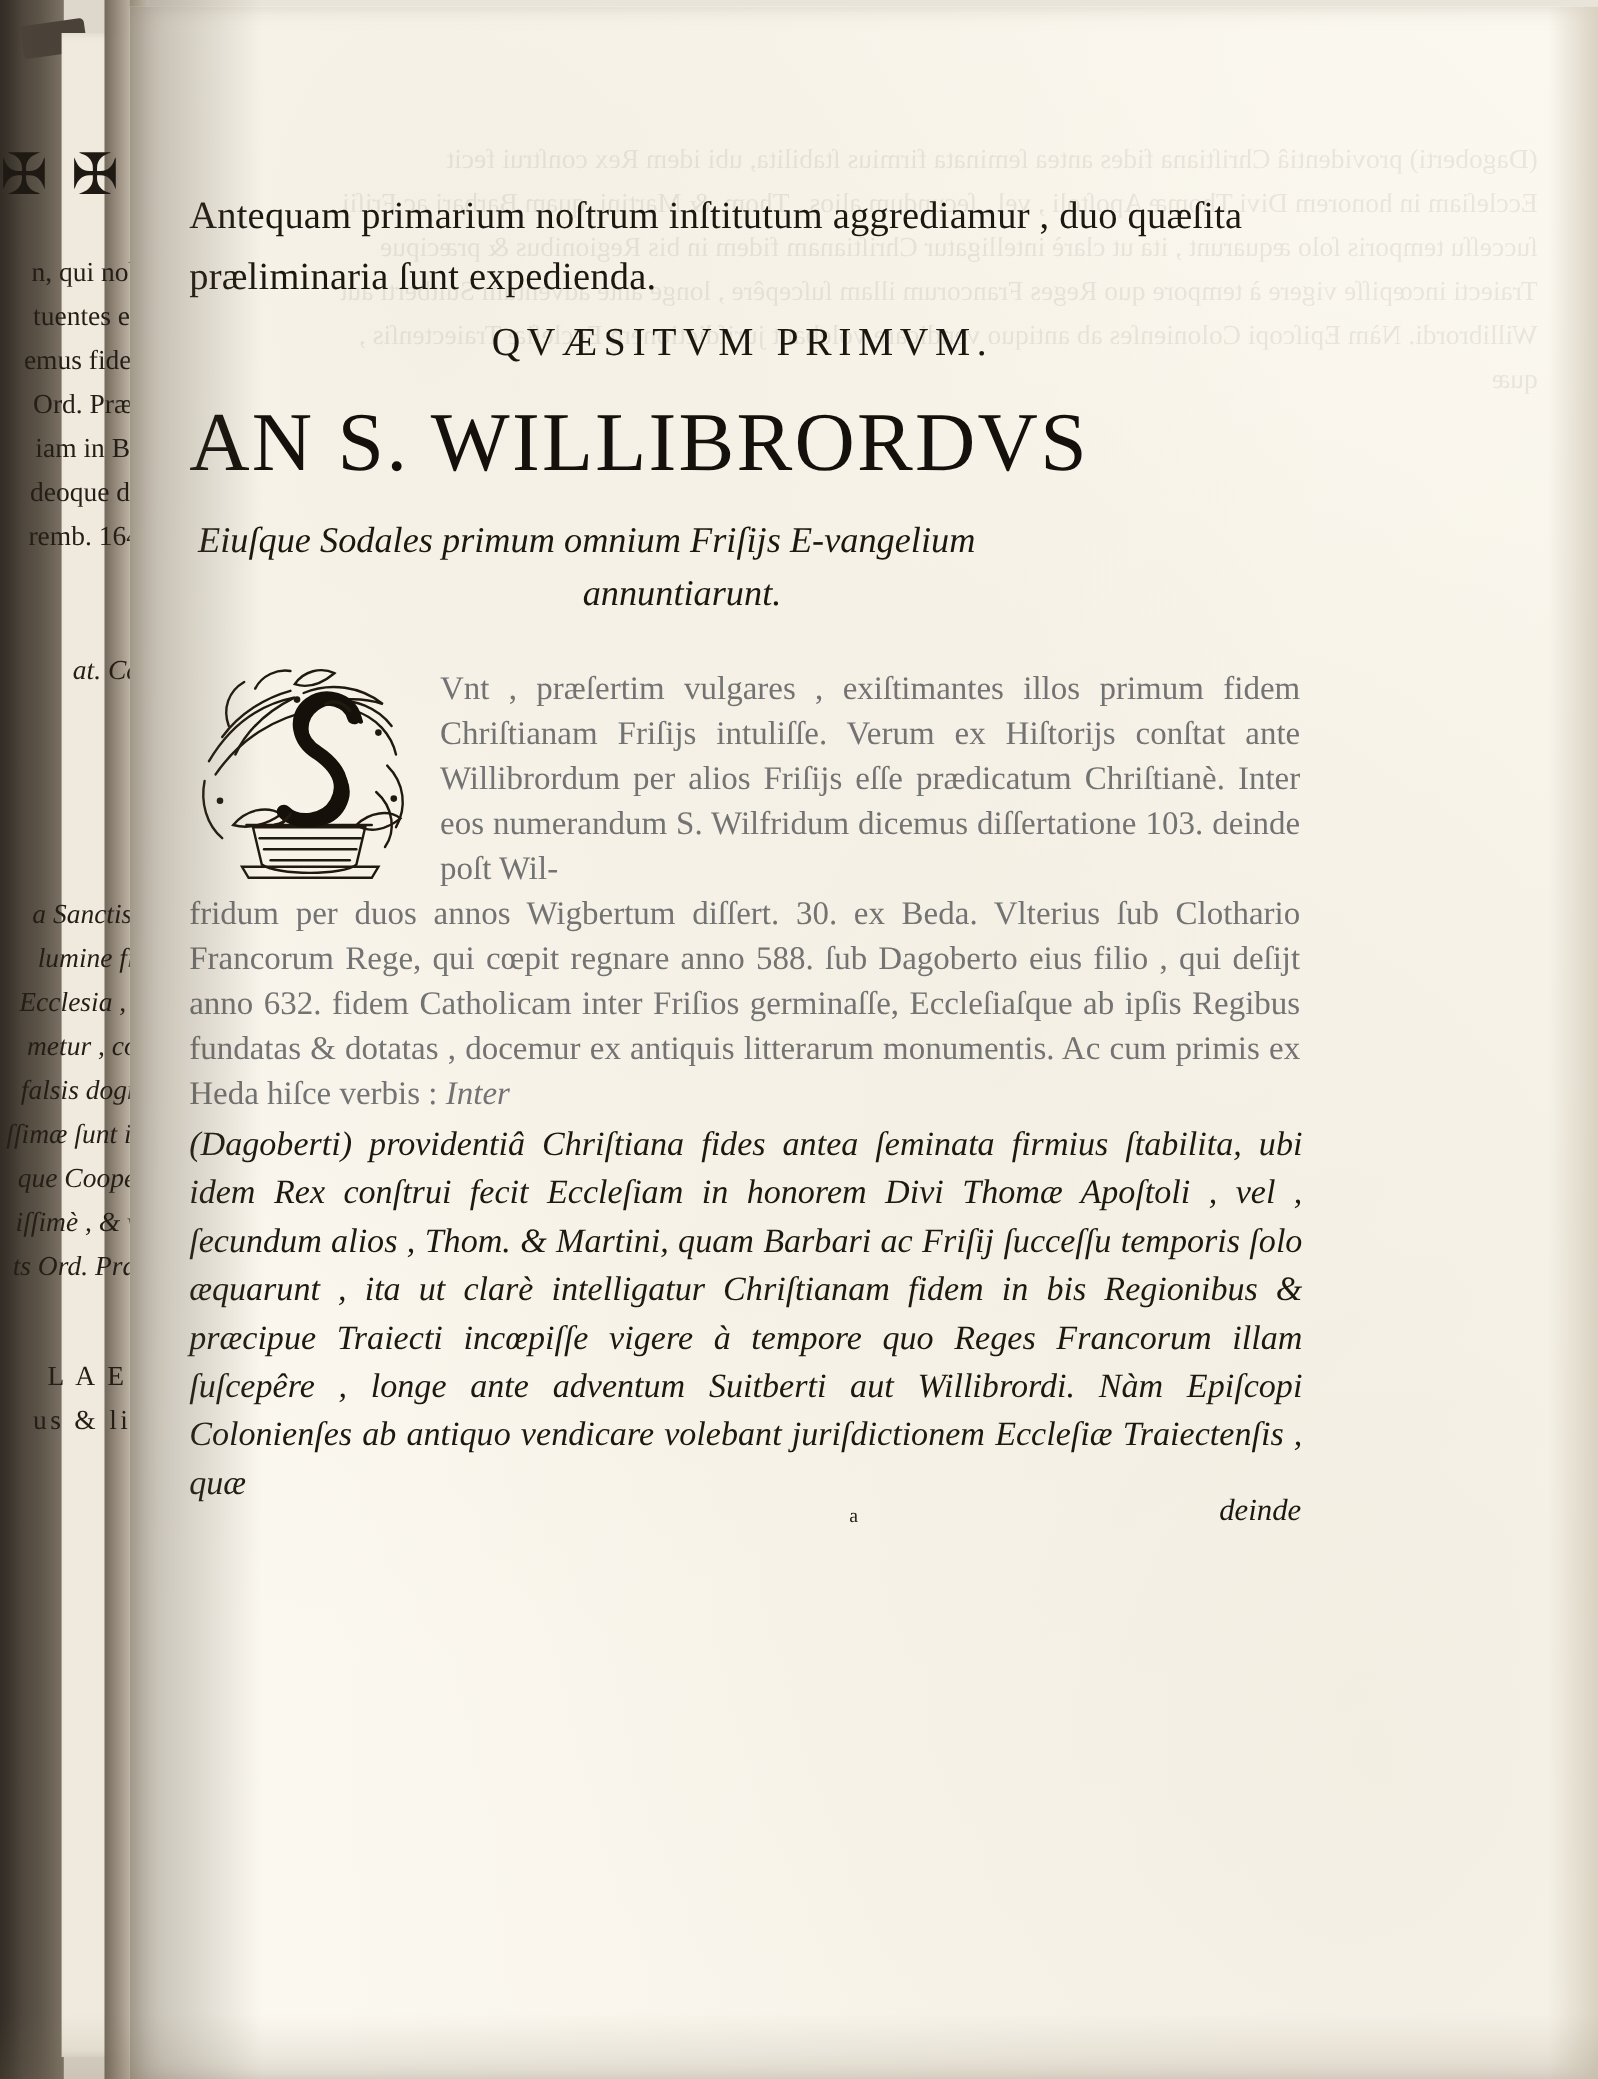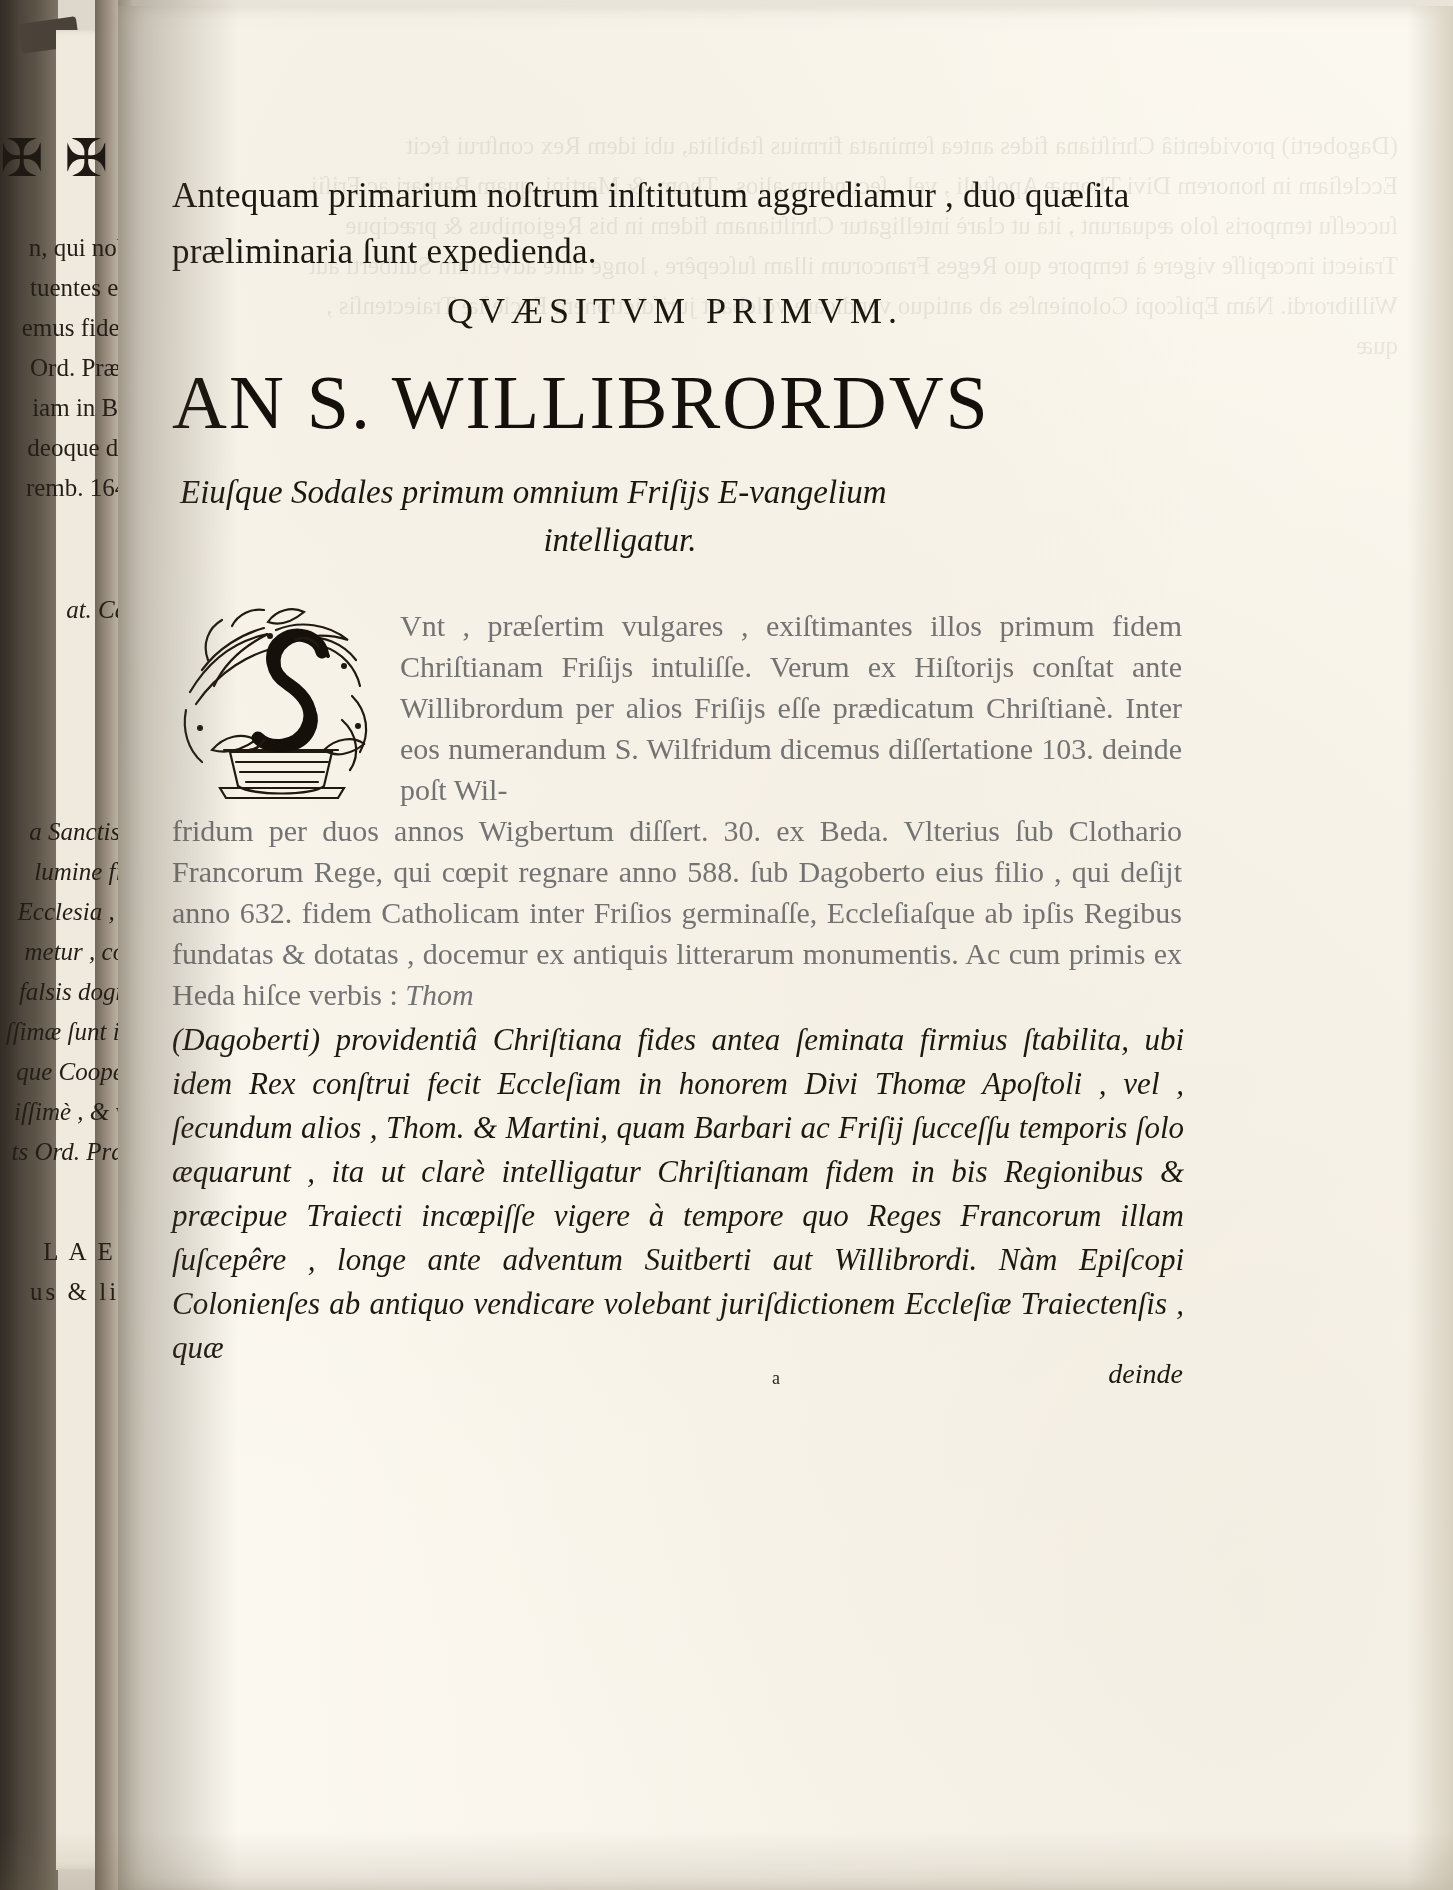--- a/index.html
+++ b/index.html
@@ -287,21 +287,21 @@
   </div>
 
   <div class="intro">Antequam primarium noſtrum inſtitutum aggrediamur , duo quæſita præliminaria ſunt expedienda.</div>
 
   <div class="quaesitum">QVÆSITVM PRIMVM.</div>
 
   <div class="headline">AN S. WILLIBRORDVS</div>
 
   <div class="subhead">
     <span>Eiuſque Sodales primum omnium Friſijs E‑vangelium</span>
-    <span class="l2">intelligatur.</span>
+    <span class="l2">annuntiarunt.</span>
   </div>
 
   <div class="dropcap">
     <svg width="215" height="212" viewBox="0 0 215 212" xmlns="http://www.w3.org/2000/svg">
       <rect x="0" y="0" width="215" height="212" fill="none"></rect>
       <g stroke="#20190f" fill="none" stroke-width="2.2" stroke-linecap="round">
 
         <path d="M18 92 C38 58, 66 40, 96 34 C72 46, 52 64, 42 86"></path>
         <path d="M24 104 C46 72, 78 52, 112 46"></path>
         <path d="M30 70 C46 48, 70 34, 92 28"></path>
@@ -335,21 +335,21 @@
         <circle cx="172" cy="66" r="3"></circle>
         <circle cx="28" cy="128" r="3"></circle>
         <circle cx="186" cy="126" r="3"></circle>
       </g>
     </svg>
   </div>
 
   <div class="body">
     <p class="indent-block">Vnt , præſertim vulgares , exiſtimantes illos primum fidem Chriſtianam Friſijs intuliſſe. Verum ex Hiſtorijs conſtat ante Willibrordum per alios Friſijs eſſe prædicatum Chriſtianè. Inter eos numerandum S. Wilfridum dicemus diſſertatione 103. deinde poſt Wil-</p>
     <p class="full">
-      <span>fridum per duos annos Wigbertum diſſert. 30. ex Beda. Vlterius ſub Clothario Francorum Rege, qui cœpit regnare anno 588. ſub Dagoberto eius filio , qui deſijt anno 632. fidem Catholicam inter Friſios germinaſſe, Eccleſiaſque ab ipſis Regibus fundatas &amp; dotatas , docemur ex antiquis litterarum monumentis. Ac cum primis ex Heda hiſce verbis : </span><i>Thom</i>
+      <span>fridum per duos annos Wigbertum diſſert. 30. ex Beda. Vlterius ſub Clothario Francorum Rege, qui cœpit regnare anno 588. ſub Dagoberto eius filio , qui deſijt anno 632. fidem Catholicam inter Friſios germinaſſe, Eccleſiaſque ab ipſis Regibus fundatas &amp; dotatas , docemur ex antiquis litterarum monumentis. Ac cum primis ex Heda hiſce verbis : </span><i>Inter</i>
     </p>
   </div>
 
   <div class="quote">(Dagoberti) providentiâ Chriſtiana fides antea ſeminata firmius ſtabilita, ubi idem Rex conſtrui fecit Eccleſiam in honorem Divi Thomæ Apoſtoli , vel , ſecundum alios , Thom. &amp; Martini, quam Barbari ac Friſij ſucceſſu temporis ſolo æquarunt , ita ut clarè intelligatur Chriſtianam fidem in bis Regionibus &amp; præcipue Traiecti incœpiſſe vigere à tempore quo Reges Francorum illam ſuſcepêre , longe ante adventum Suitberti aut Willibrordi. Nàm Epiſcopi Colonienſes ab antiquo vendicare volebant juriſdictionem Eccleſiæ Traiectenſis , quæ</div>
 
   <div class="catchword">deinde</div>
   <div class="pagemark">a</div>
 
   <div class="gutter-shade"></div>
   <div class="bottom-shade"></div>

